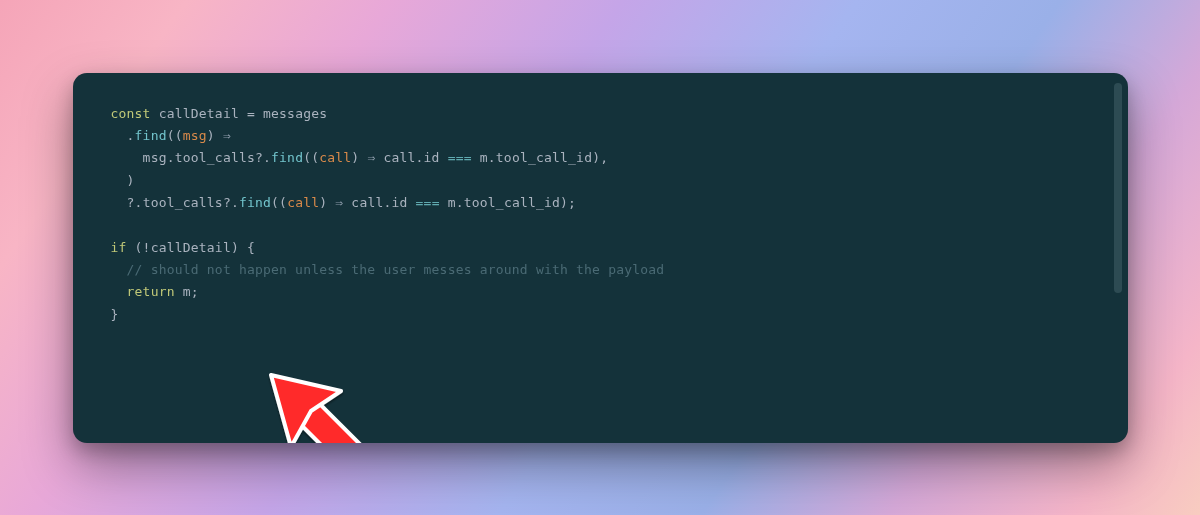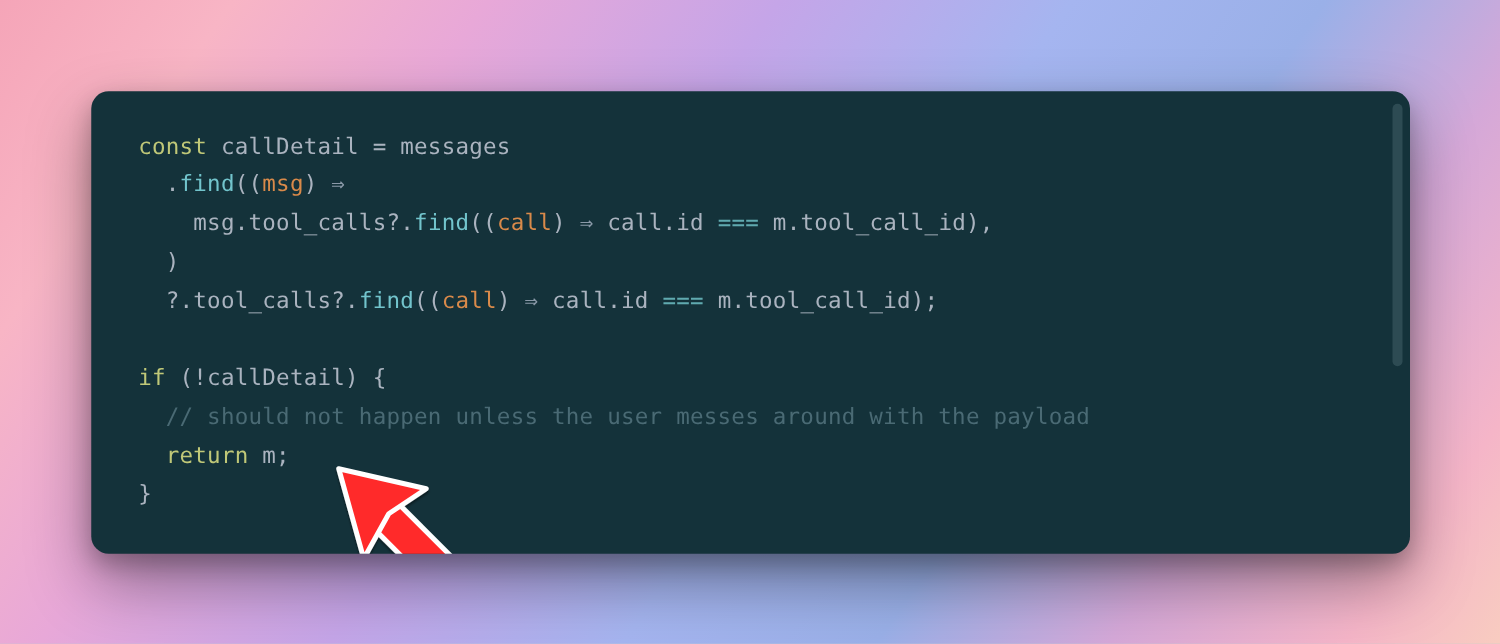--- a/index.html
+++ b/index.html
@@ -39,21 +39,21 @@
       position: absolute;
       right: 6px;
       top: 10px;
       width: 8px;
       height: 210px;
       background: rgba(120,150,160,0.25);
       border-radius: 4px;
     }
 
     pre {
-      font-size: 18px;
+      font-size: 13px;
       line-height: 1.72;
       white-space: pre;
       letter-spacing: 0.2px;
     }
 
     .tok-kw   { color: #c0c878; }  
     .tok-id   { color: #aab3bf; }  
     .tok-fn   { color: #72c4cc; }  
     .tok-param{ color: #d98a4a; }  
     .tok-op   { color: #aab3bf; }  

